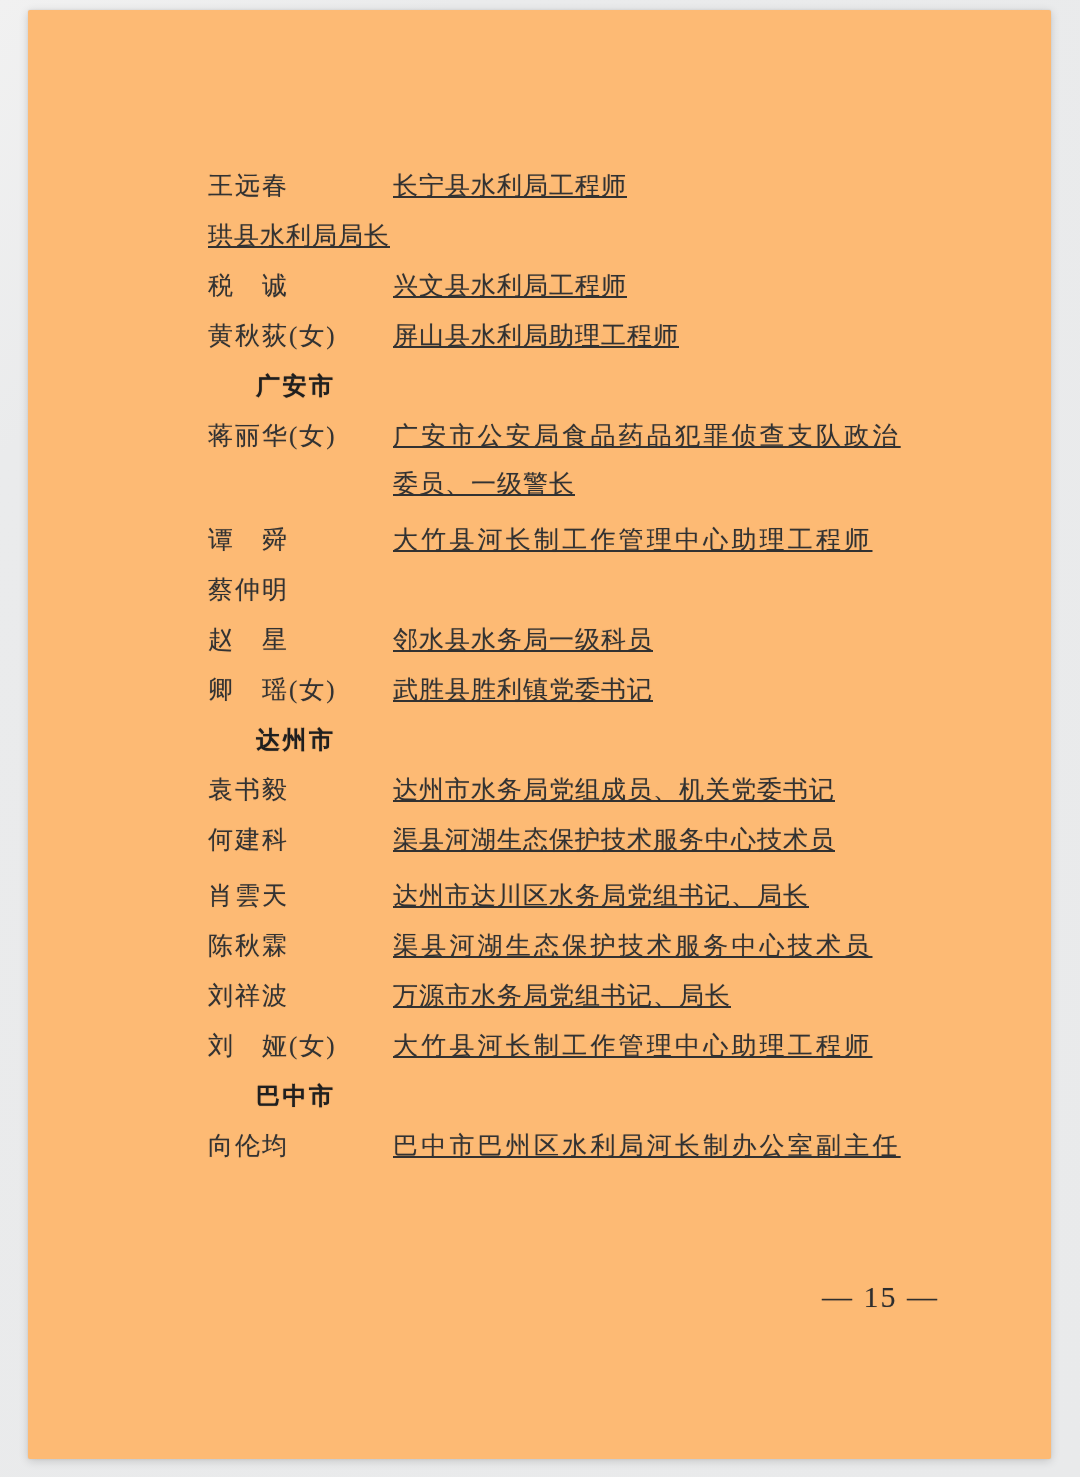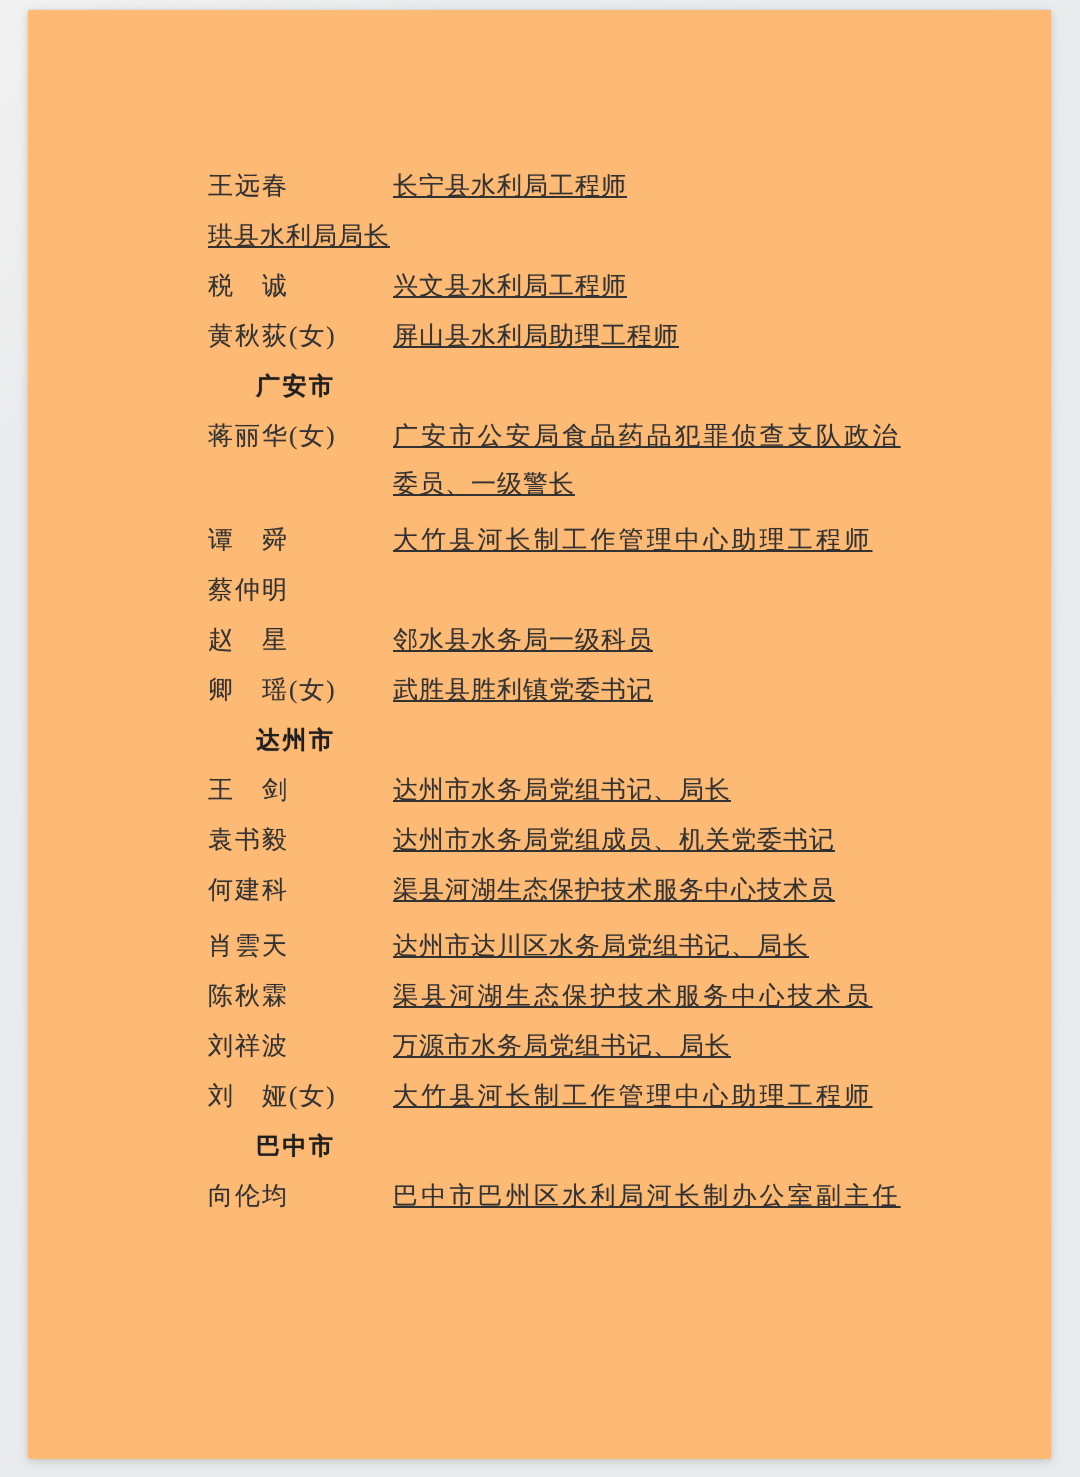--- a/index.html
+++ b/index.html
@@ -139,26 +139,20 @@
       <div class="name">卿　瑶(女)</div>
       <div class="pos">
         <div class="pos-line">武胜县胜利镇党委书记</div>
       </div>
     </div>
 
     <div class="row sec">
       <div class="name sec-label">达州市</div>
     </div>
 
-    <div class="row">
-      <div class="name">王　剑</div>
-      <div class="pos">
-        <div class="pos-line">达州市水务局党组书记、局长</div>
-      </div>
-    </div>
 
     <div class="row">
       <div class="name">袁书毅</div>
       <div class="pos">
         <div class="pos-line">达州市水务局党组成员、机关党委书记</div>
       </div>
     </div>
 
     <div class="row two">
       <div class="name">何建科</div>
@@ -201,13 +195,14 @@
 
     <div class="row">
       <div class="name">向伦均</div>
       <div class="pos">
         <div class="pos-line stretch">巴中市巴州区水利局河长制办公室副主任</div>
       </div>
     </div>
 
   </div>
 
+  <div class="page-number">— 15 —</div>
 </div>
 
 </body></html>

